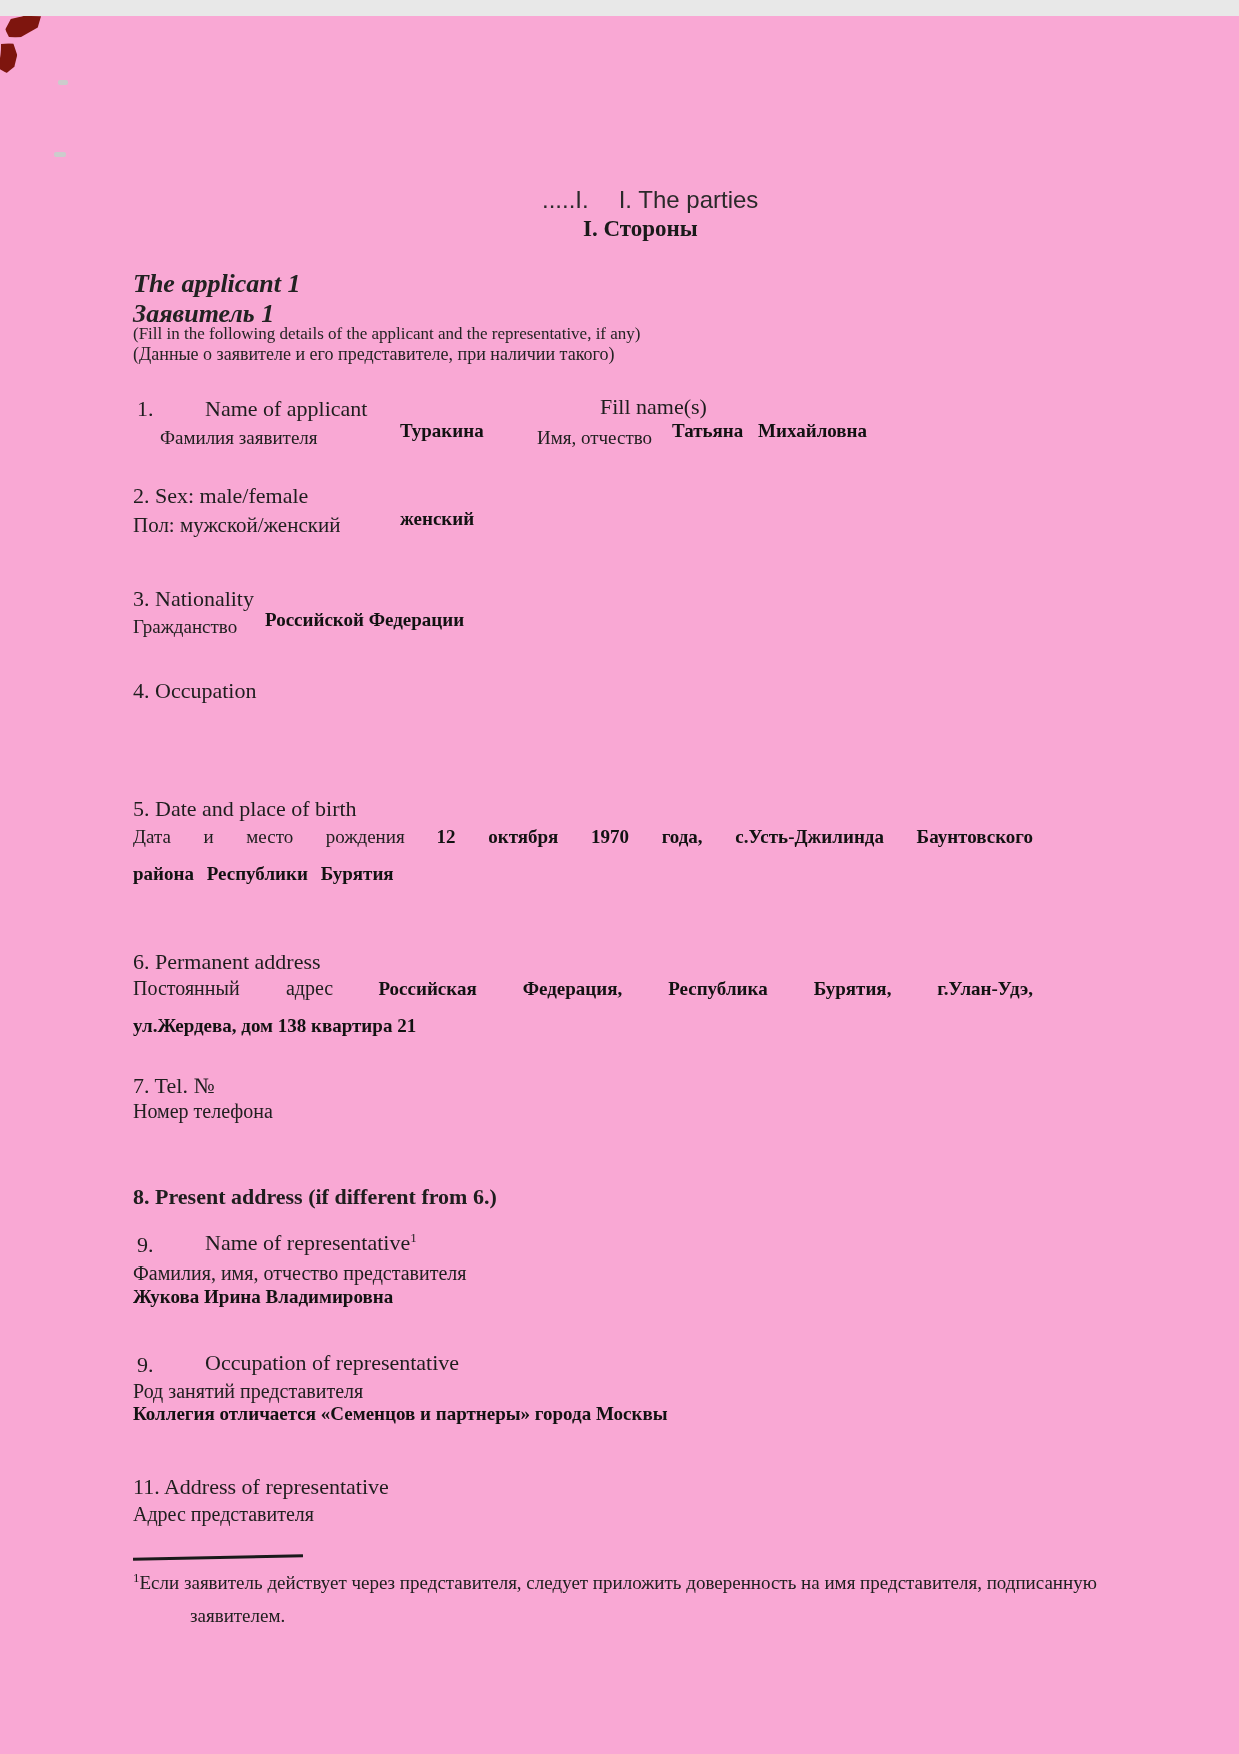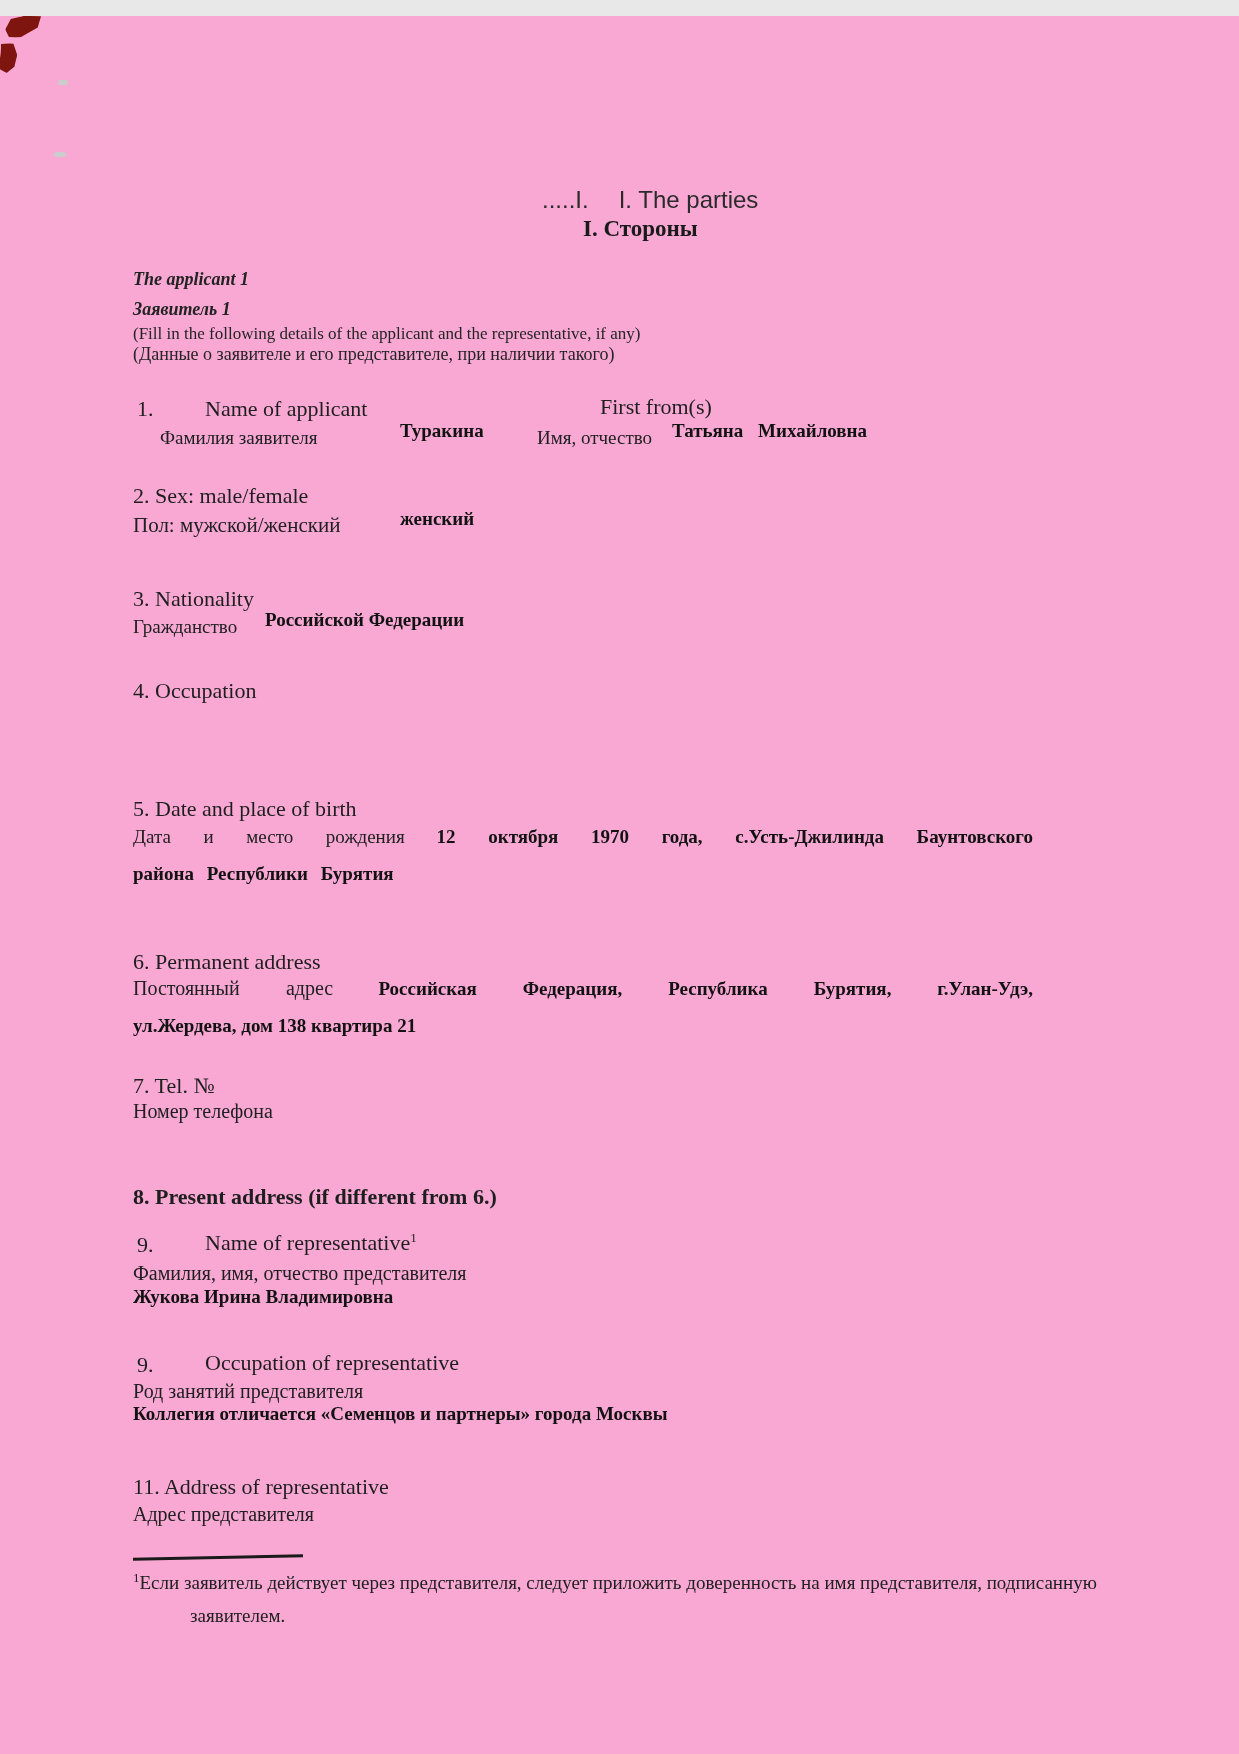--- a/index.html
+++ b/index.html
@@ -27,21 +27,21 @@
     left: 0; top: 27px; width: 17px; height: 30px;
     background: #7e150e;
     clip-path: polygon(0% 5%, 72% 0%, 100% 38%, 88% 78%, 45% 100%, 0% 88%);
     transform: rotate(4deg);
   }
   .dash { background: #cccccc; border-radius: 2px; }
 
   
   .t-sans { font-family: "Liberation Sans", "DejaVu Sans", sans-serif; font-size: 24px; color: #2a2a2a; }
   .t-ru   { font-weight: bold; font-size: 23px; color: #1a1a1a; }
-  .hd     { font-weight: bold; font-style: italic; font-size: 18px; color: #222; font-family: Liberation Serif, serif; }
+  .hd     { font-weight: bold; font-style: italic; font-size: 26px; color: #222; font-family: Liberation Serif, serif; }
   .note   { font-size: 17px; color: #242424; }
   .en     { font-size: 22px; color: #1e1e1e; }
   .ru-s   { font-size: 19px; color: #202020; }
   .ru-m   { font-size: 20px; color: #202020; }
   .bv     { font-weight: bold; font-size: 19px; color: #121212; }
   .jpara  { width: 900px; line-height: 36px; }
   .jline  { text-align: justify; text-align-last: justify; }
   .gap    { display: inline-block; width: 30px; }
   sup     { font-size: 13px; vertical-align: super; line-height: 0; }
   .rule   { background: #1a1a1a; transform: rotate(-1.2deg); }
@@ -62,21 +62,21 @@
   </div>
   <div class="abs t-ru" style="left:583px; top:200px;">I. Стороны</div>
 
   <div class="abs hd" style="left:133px; top:253px;">The applicant 1</div>
   <div class="abs hd" style="left:133px; top:283px;">Заявитель 1</div>
   <div class="abs note" style="left:133px; top:328px; font-size:18px;">(Данные о заявителе и его представителе, при наличии такого)</div>
   <div class="abs note" style="left:133px; top:308px;">(Fill in the following details of the applicant and the representative, if any)</div>
 
   <div class="abs en" style="left:137px; top:380px;">1.</div>
   <div class="abs en" style="left:205px; top:380px;">Name of applicant</div>
-  <div class="abs en" style="left:600px; top:378px;">First from(s)</div>
+  <div class="abs en" style="left:600px; top:378px;">Fill name(s)</div>
   <div class="abs ru-s" style="left:160px; top:411px;text-align:center;">Фамилия заявителя</div>
   <div class="abs bv" style="left:400px; top:404px;">Туракина</div>
   <div class="abs ru-s" style="left:537px; top:411px;">Имя, отчество</div>
   <div class="abs bv" style="left:672px; top:404px; word-spacing:10px;">Татьяна Михайловна</div>
 
   <div class="abs en" style="left:133px; top:467px;">2. Sex: male/female</div>
   <div class="abs ru-m" style="left:133px; top:497px; font-size:21px;">Пол: мужской/женский</div>
   <div class="abs bv" style="left:400px; top:492px;">женский</div>
 
   <div class="abs en" style="left:133px; top:570px;">3. Nationality</div>

